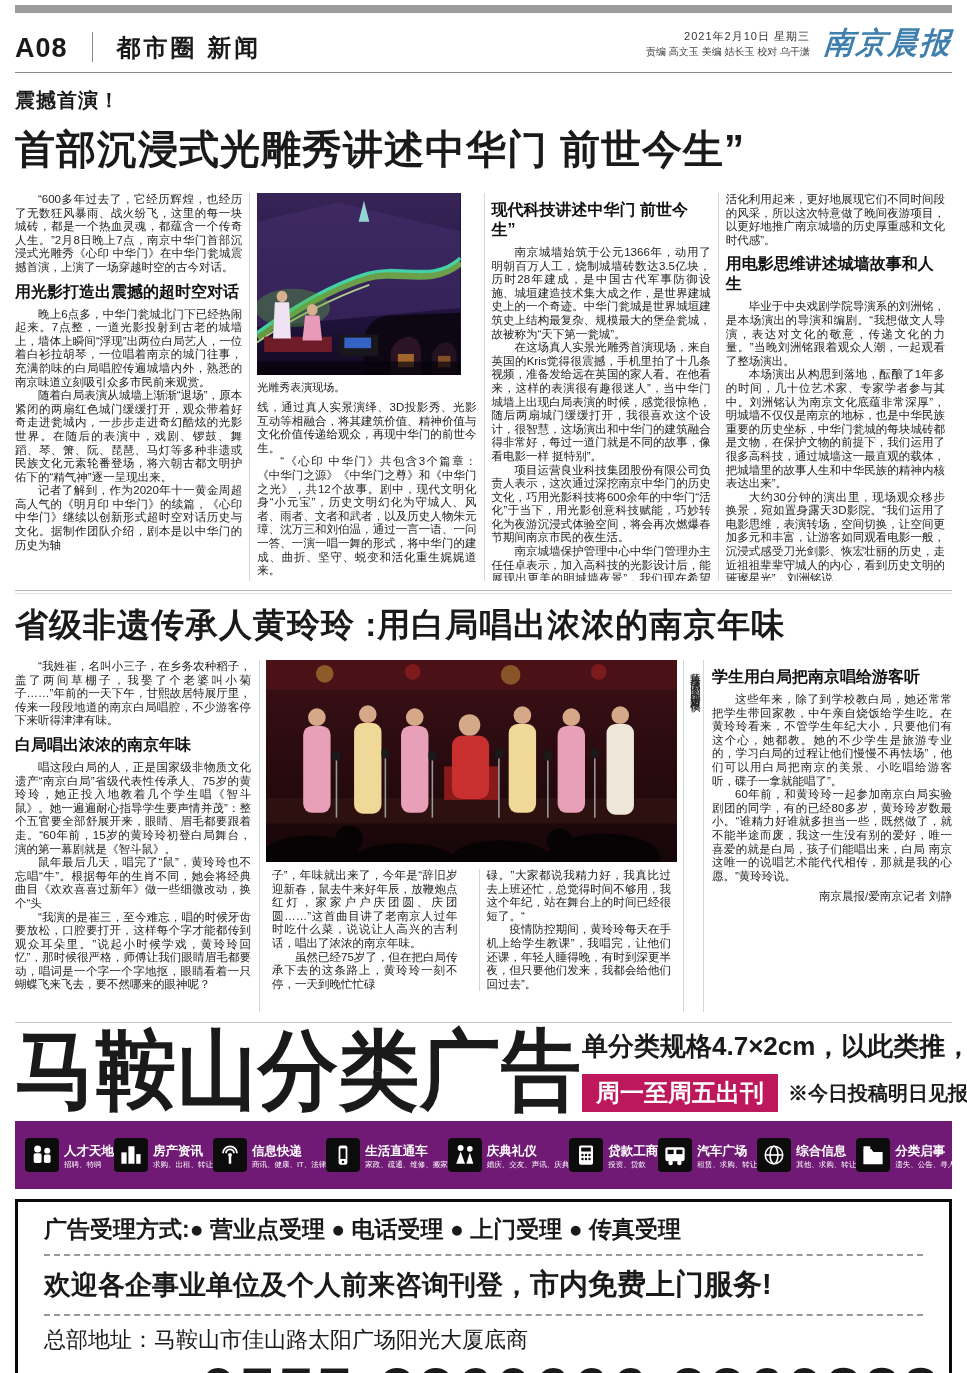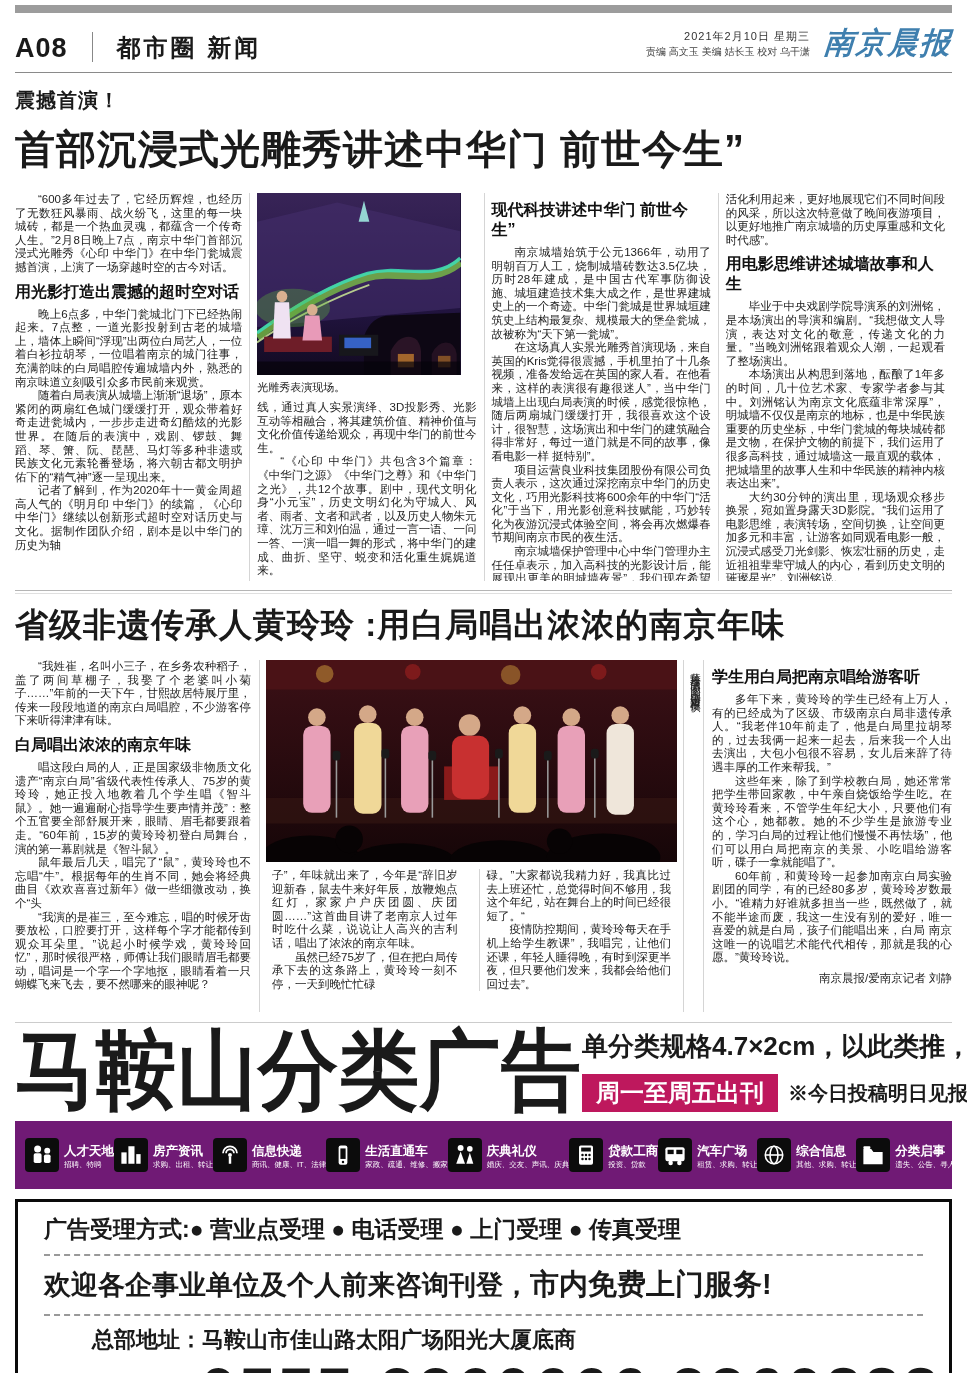--- a/index.html
+++ b/index.html
@@ -81,21 +81,21 @@
   .cat-sub { font-size:7.5px; white-space:nowrap; display:block; margin-top:2px; }
 
   
   .ad2 { margin-top:10px; border:3px solid #0a0a0a; padding:12px 26px 10px 26px; }
   .ad2-l1 { font-size:23px; font-weight:900; white-space:nowrap;
             border-bottom:2px dashed #999; padding-bottom:9px; }
   .ad2-l2 { font-size:27px; white-space:nowrap; margin-top:9px;
             border-bottom:2px dashed #999; padding-bottom:9px; }
   .ad2-l2 .plain { font-weight:bold; }
   .ad2-l2 .strong { font-weight:900; font-size:29px; }
-  .ad2-l3 { font-size:22px; font-weight:bold; margin-top:9px;margin-left:48px; }
+  .ad2-l3 { font-size:22px; font-weight:normal; margin-top:9px; }
   .phone-row { display:flex; align-items:center; margin-top:6px; }
   .phone-label { font-size:30px; font-weight:bold; white-space:nowrap; }
   .phone-num { font-size:66px; font-weight:900; letter-spacing:2px; white-space:nowrap;
                transform:scaleY(1.12); transform-origin:left center; line-height:1.0;
                margin-left:6px; }
 </style>
 </head>
 <body>
 
 <div class="page">
@@ -257,21 +257,20 @@
             </div>
           <div class="mcol">
               <p class="para noindent">碌。”大家都说我精力好，我真比过去上班还忙，总觉得时间不够用，我这个年纪，站在舞台上的时间已经很短了。“</p>
               <p class="para">疫情防控期间，黄玲玲每天在手机上给学生教课”，我唱完，让他们还课，年轻人睡得晚，有时到深更半夜，但只要他们发来，我都会给他们回过去”。</p>
             </div>
         </div>
       </div>
       <div class="vcap">黄玲玲演出照（图片由采访对象提供）</div>
       <div class="a2-right">
           <h3 class="subhead">学生用白局把南京唱给游客听</h3>
-          <p class="para">多年下来，黄玲玲的学生已经有上万人，有的已经成为了区级、市级南京白局非遗传承人。“我老伴10年前走了，他是白局里拉胡琴的，过去我俩一起来一起去，后来我一个人出去演出，大包小包很不容易，女儿后来辞了待遇丰厚的工作来帮我。”</p>
           <p class="para">这些年来，除了到学校教白局，她还常常把学生带回家教，中午亲自烧饭给学生吃。在黄玲玲看来，不管学生年纪大小，只要他们有这个心，她都教。她的不少学生是旅游专业的，学习白局的过程让他们慢慢不再怯场”，他们可以用白局把南京的美景、小吃唱给游客听，碟子一拿就能唱了”。</p>
           <p class="para">60年前，和黄玲玲一起参加南京白局实验剧团的同学，有的已经80多岁，黄玲玲岁数最小。“谁精力好谁就多担当一些，既然做了，就不能半途而废，我这一生没有别的爱好，唯一喜爱的就是白局，孩子们能唱出来，白局 南京这唯一的说唱艺术能代代相传，那就是我的心愿。”黄玲玲说。</p>
           <p class="byline">南京晨报/爱南京记者 刘静</p>
         </div>
     </div>
   </section>
 
   <section class="ad1">
     <div class="ad1-top">
       <div class="ad1-title">马鞍山分类广告</div>

